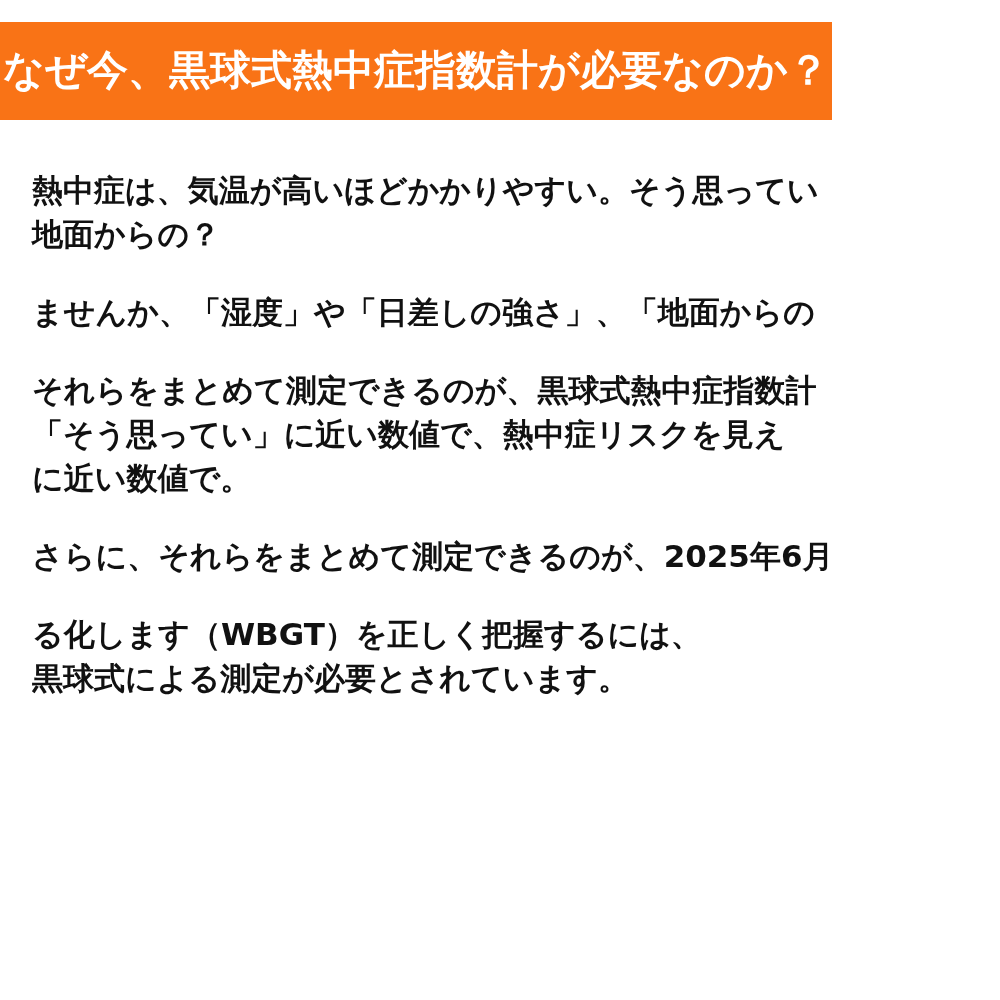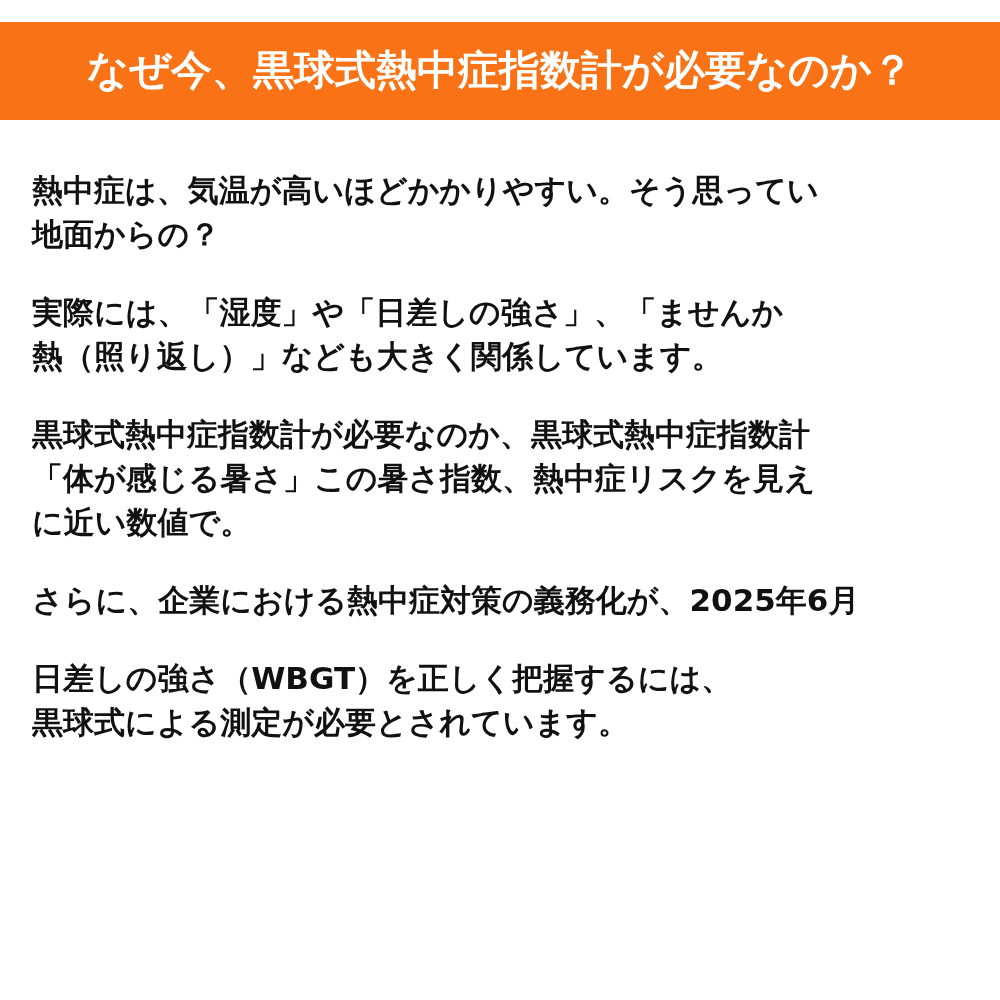--- a/index.html
+++ b/index.html
@@ -17,21 +17,21 @@
     position: relative;
     width: 1000px;
     height: 1000px;
     box-sizing: border-box;
     background: #ffffff;
   }
   .header-band {
     position: absolute;
     top: 22px;
     left: 0;
-    width: 1000px;
+    width: 832px;
     height: 98px;
     background: #f97316;
     display: flex;
     align-items: center;
     justify-content: center;
   }
   .header-title {
     color: #ffffff;
     font-size: 41px;
     font-weight: bold;
@@ -71,33 +71,32 @@
   </div>
 
   <div class="body-area">
 
     <p class="para">
       <span class="line">熱中症は、気温が高いほどかかりやすい。そう思ってい</span>
       <span class="line">地面からの？</span>
     </p>
 
     <p class="para">
-      <span class="line">実際には、「湿度」や「日差しの強さ」、「ませんか</span>
-      <span class="line">熱（照り返し）」なども大きく関係しています。</span>
+      <span class="line">ませんか、「湿度」や「日差しの強さ」、「地面からの</span>
     </p>
 
     <p class="para">
-      <span class="line">黒球式熱中症指数計が必要なのか、黒球式熱中症指数計</span>
-      <span class="line">「体が感じる暑さ」この暑さ指数、熱中症リスクを見え</span>
+      <span class="line">それらをまとめて測定できるのが、黒球式熱中症指数計</span>
+      <span class="line">「そう思ってい」に近い数値で、熱中症リスクを見え</span>
       <span class="line">に近い数値で。</span>
     </p>
 
     <p class="para">
-      <span class="line">さらに、企業における熱中症対策の義務化が、2025年6月</span>
+      <span class="line">さらに、それらをまとめて測定できるのが、2025年6月</span>
     </p>
 
     <p class="para">
-      <span class="line">日差しの強さ（WBGT）を正しく把握するには、</span>
+      <span class="line">る化します（WBGT）を正しく把握するには、</span>
       <span class="line">黒球式による測定が必要とされています。</span>
     </p>
 
   </div>
 </div>
 
 </body></html>

